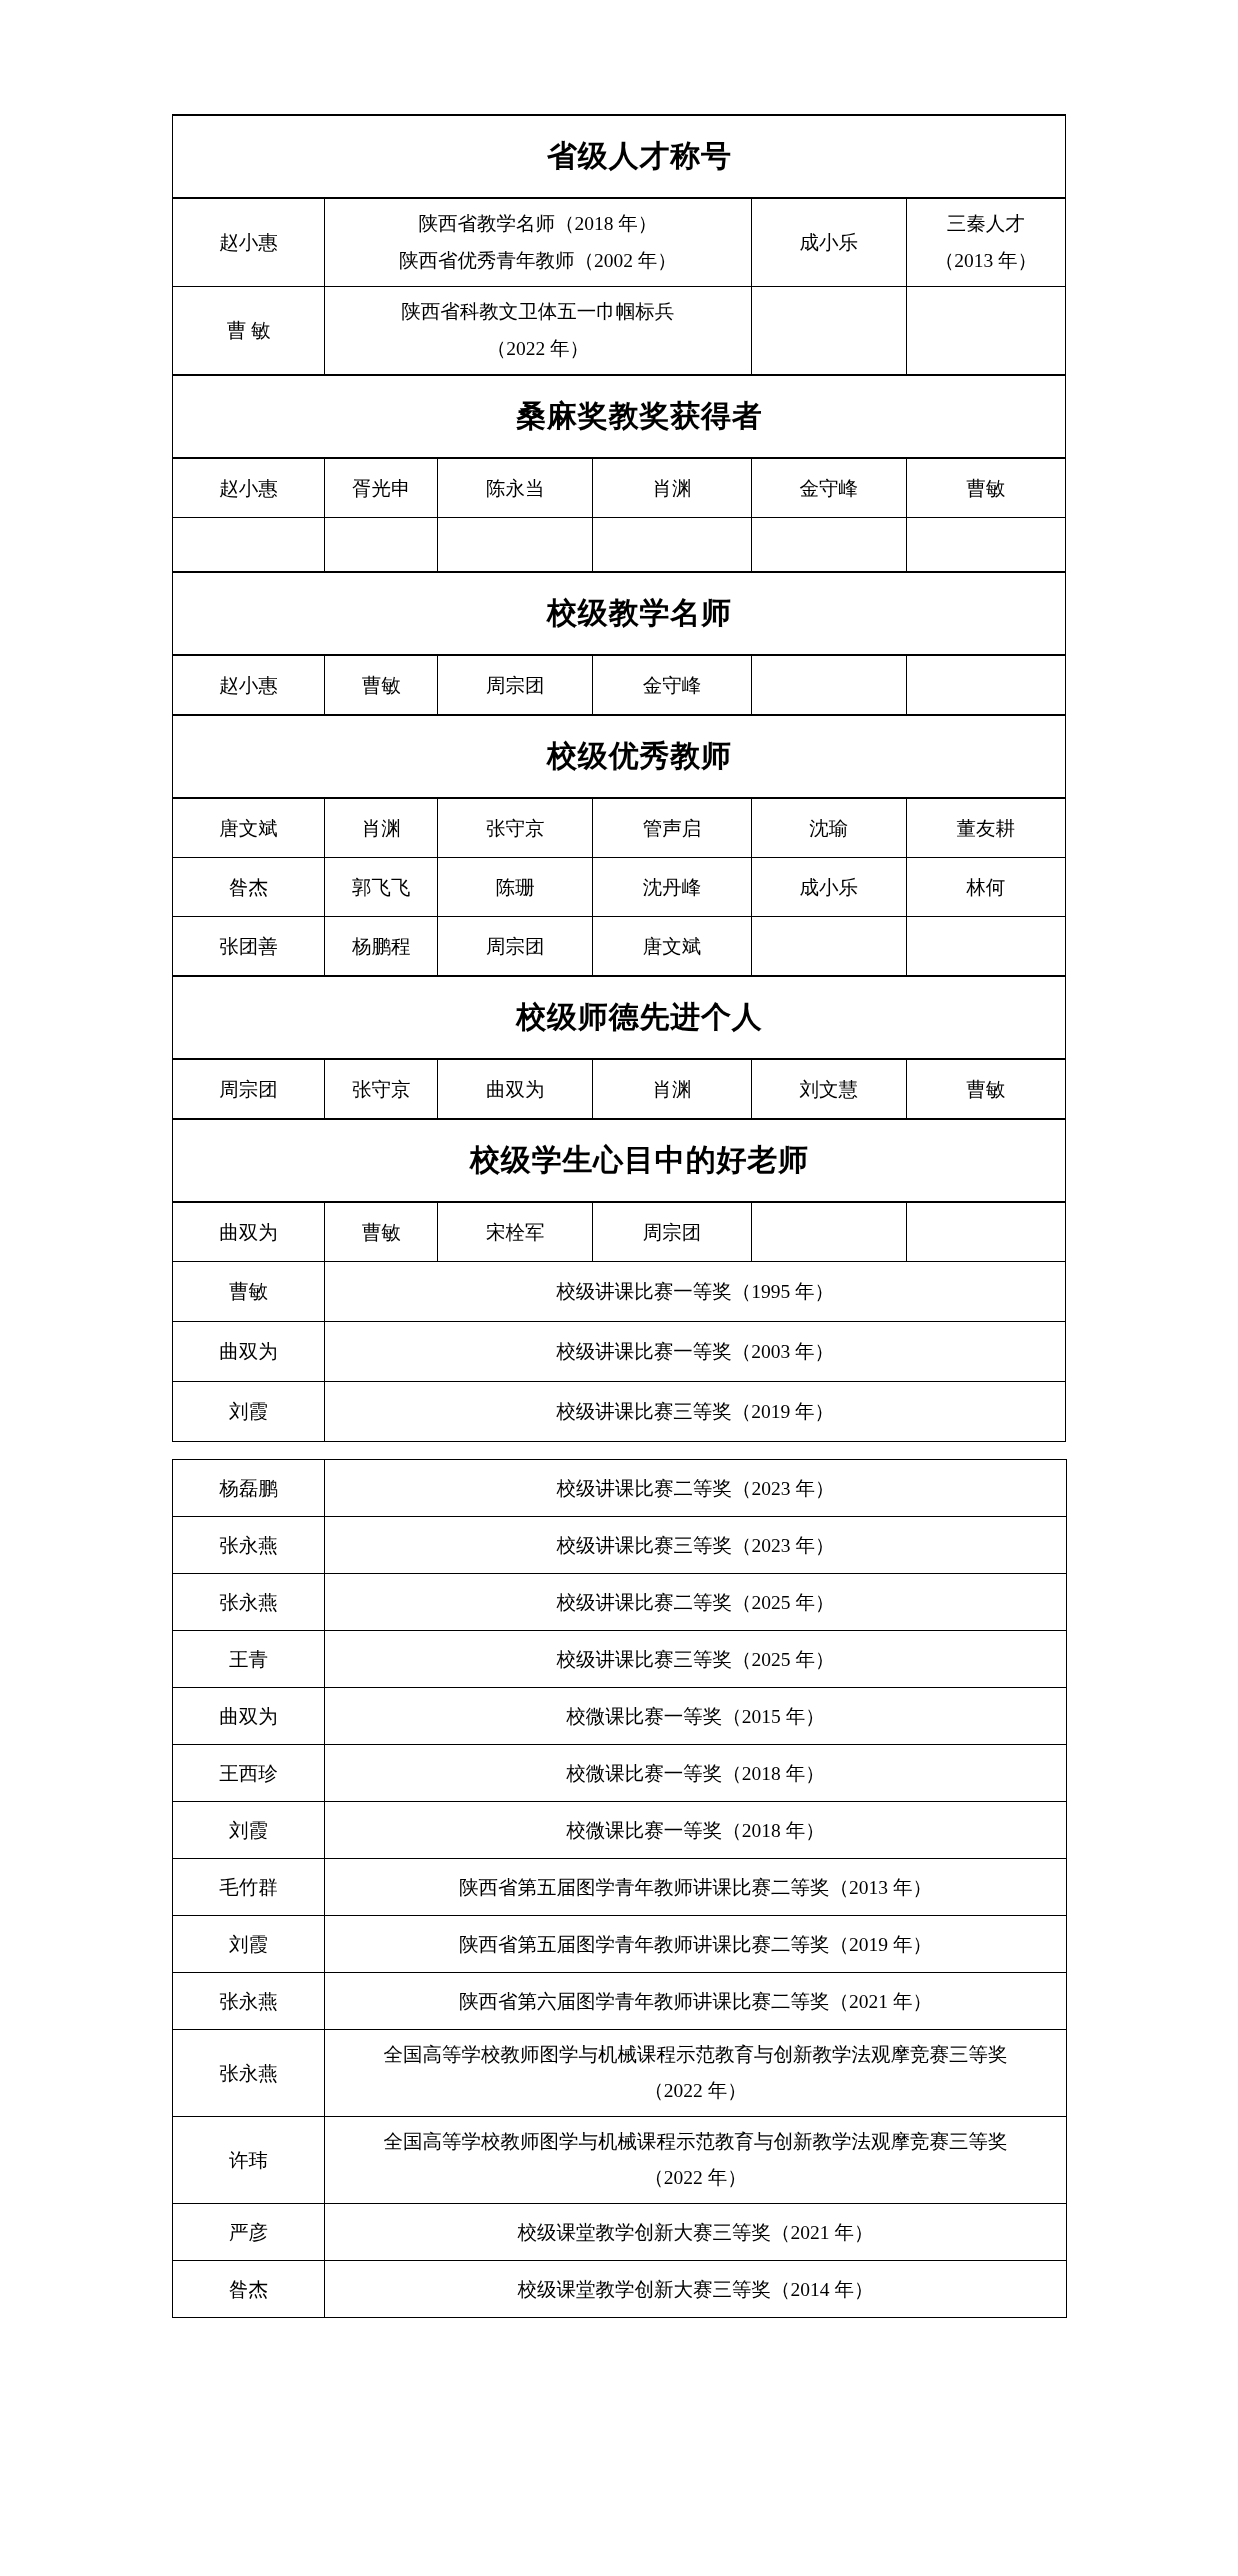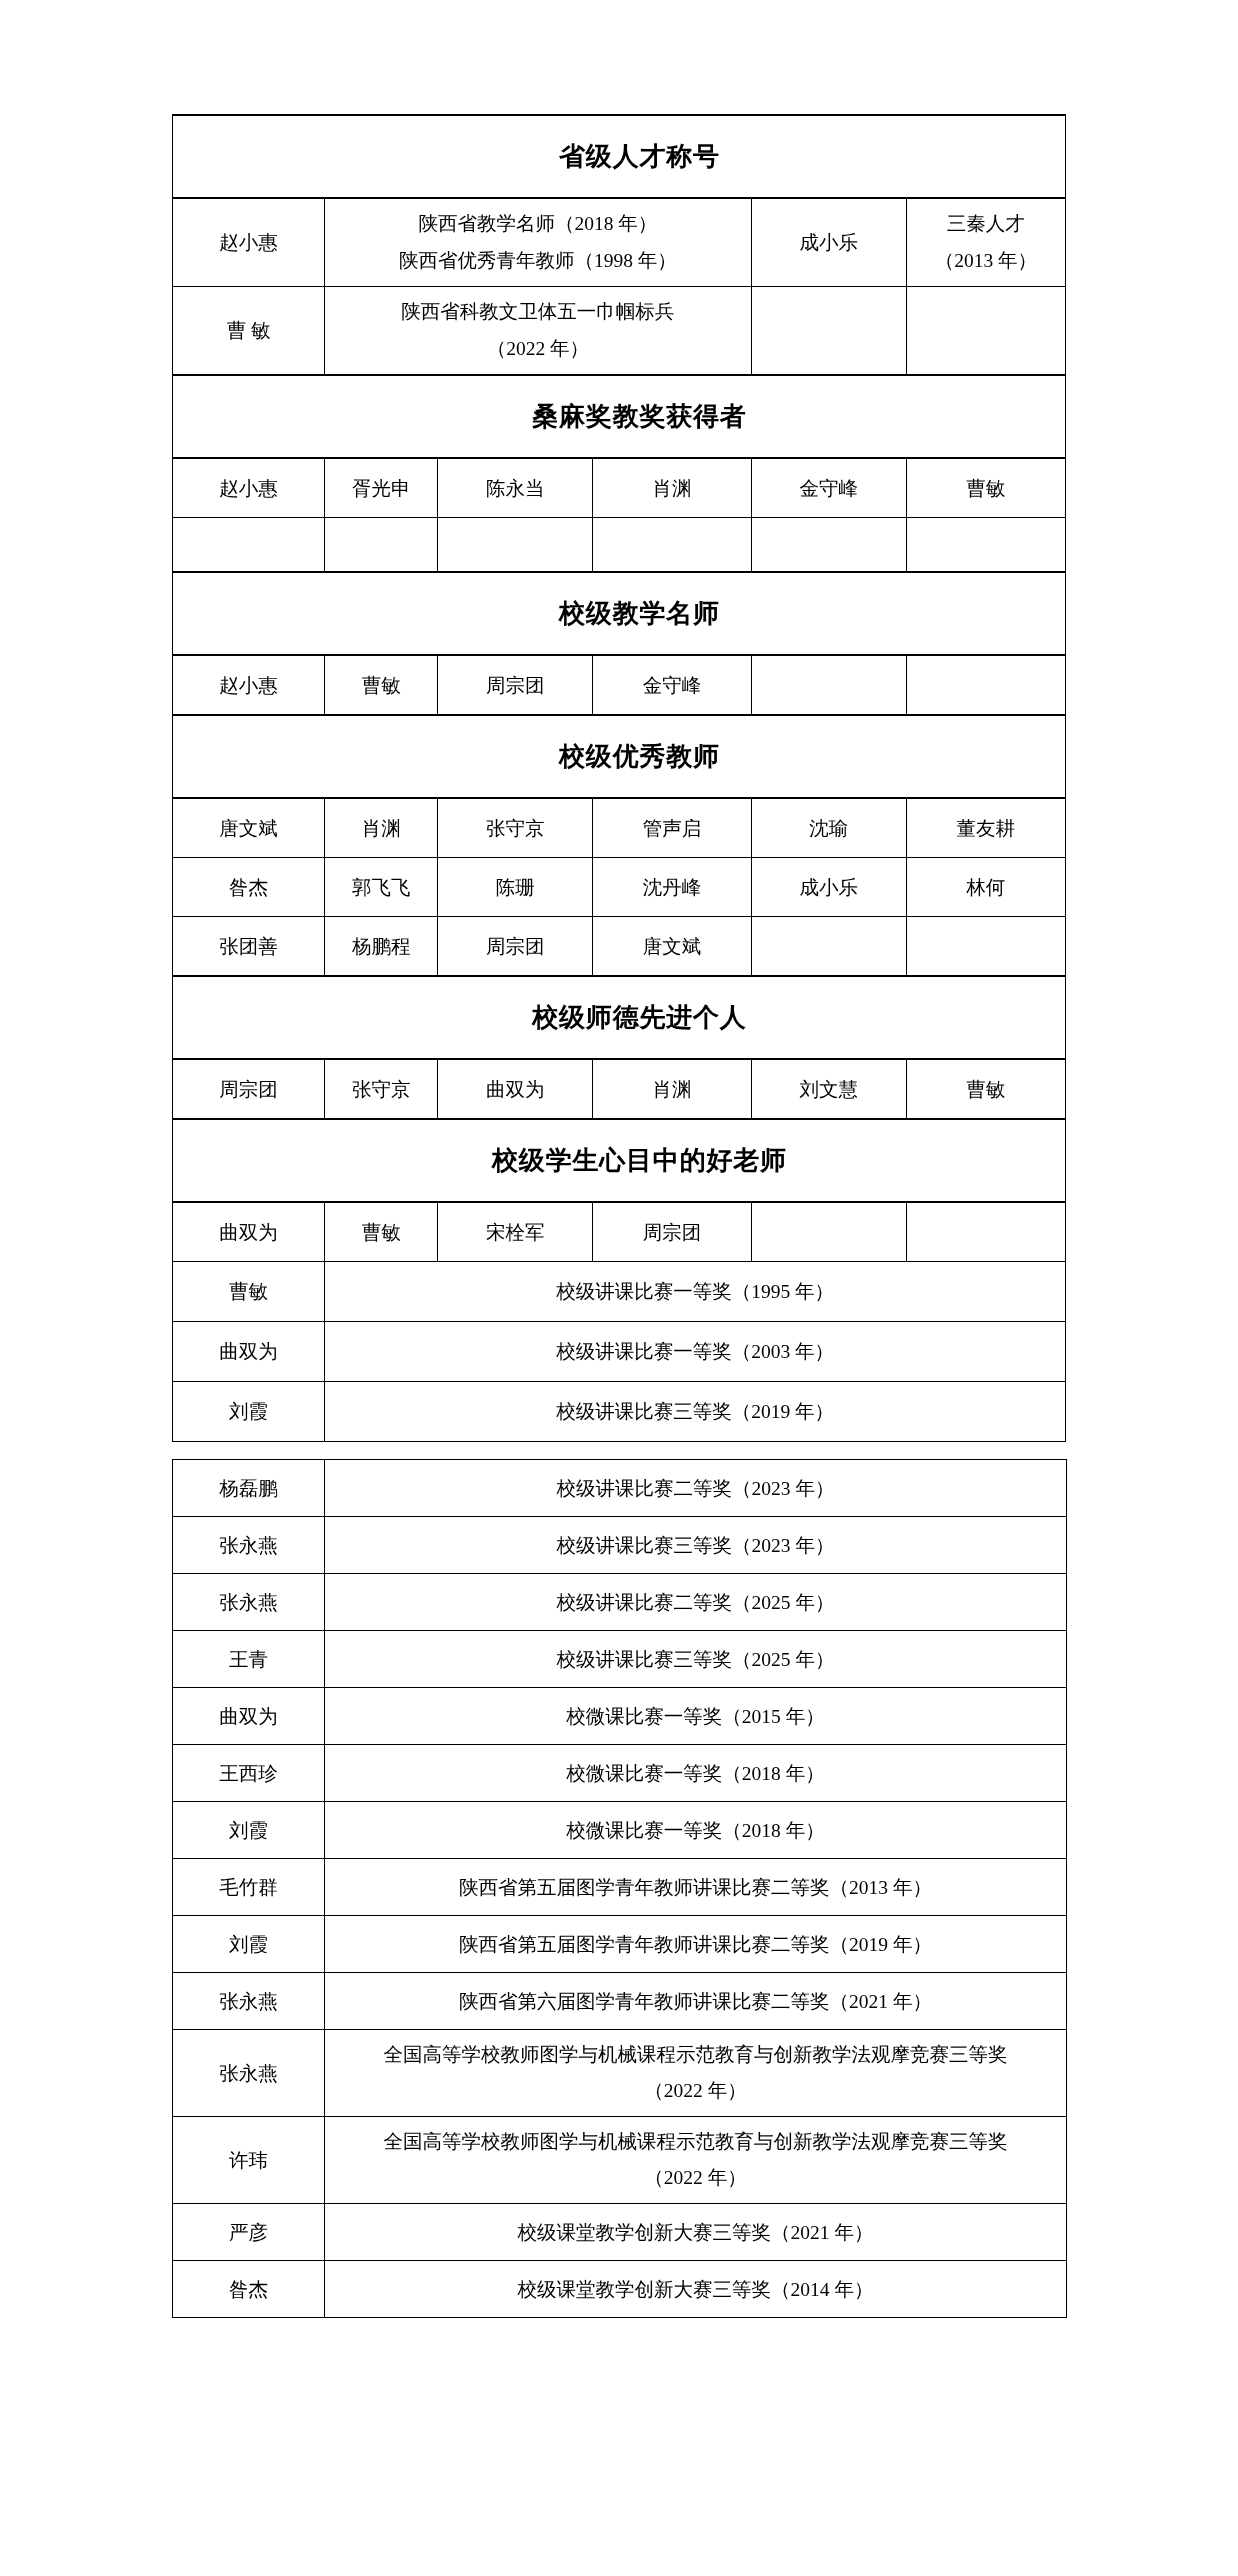--- a/index.html
+++ b/index.html
@@ -25,21 +25,21 @@
     border-bottom-width:1.6px;
     text-align:center;
     vertical-align:middle;
     font-size:19.5px;
     padding:0 3.1px;
     overflow:hidden;
   }
   tr.hd td{
     height:81px;
     font-weight:bold;
-    font-size:26px;
+    font-size:30px;
     letter-spacing:0.8px;
     border-top-width:2.3px;
     border-bottom-width:2.3px;
     padding-left:44px;
   }
   tr.tall td{height:87px;}
   tr.nm td{height:58px;}
   tr.emp td{height:53px;}
   tr.aw td{height:59px;}
   tr.single td{height:56px;}
@@ -64,21 +64,21 @@
       </colgroup>
 
       <tbody>
           <tr class="hd">
         <td colspan="6">省级人才称号</td>
       </tr>
       <tr class="tall">
         <td>赵小惠</td>
         <td colspan="3">
           <div class="ln">陕西省教学名师（2018 年）</div>
-          <div class="ln">陕西省优秀青年教师（1998 年）</div>
+          <div class="ln">陕西省优秀青年教师（2002 年）</div>
         </td>
         <td>成小乐</td>
         <td>
           <div class="ln">三秦人才</div>
           <div class="ln">（2013 年）</div>
         </td>
       </tr>
       <tr class="tall">
         <td>曹 敏</td>
         <td colspan="3">

